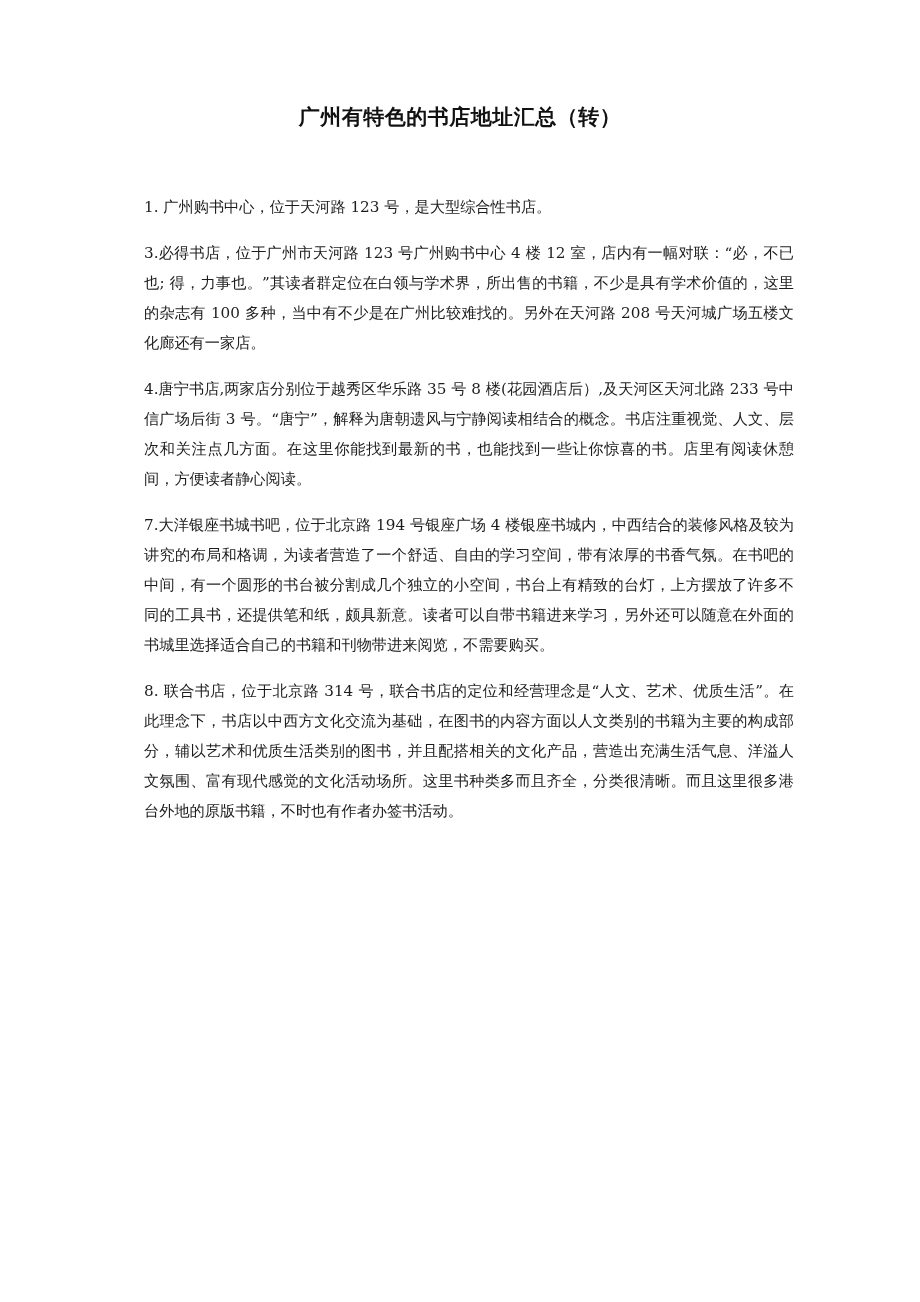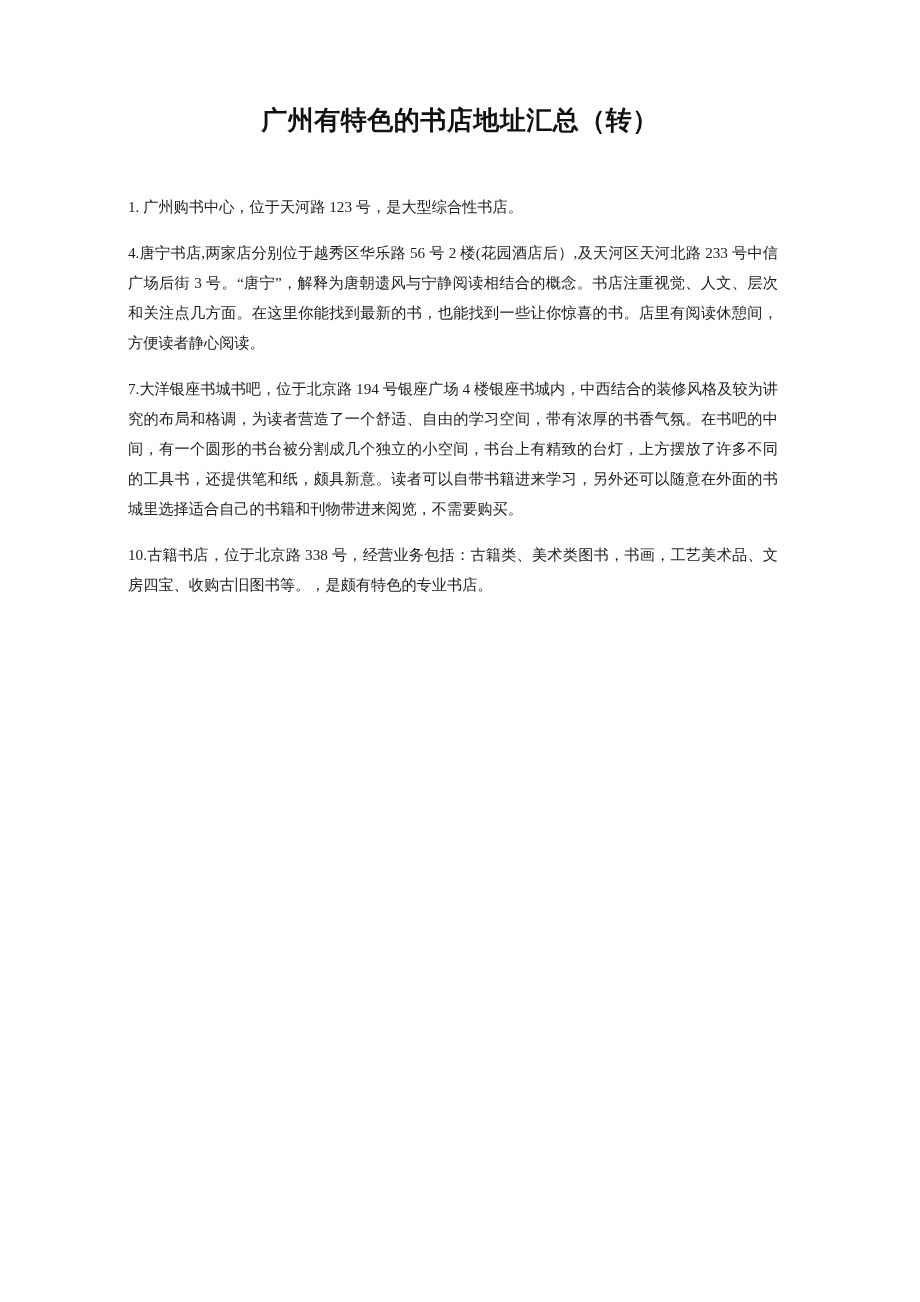--- a/index.html
+++ b/index.html
@@ -24,33 +24,32 @@
     background: #ffffff;
   }
   .doc-title {
     margin: 0;
     padding: 0;
     position: absolute;
     top: 104px;
     left: 0;
     width: 920px;
     text-align: center;
-    font-size: 26px;
+    font-size: 21px;
     font-weight: bold;
     letter-spacing: 0.5px;
     line-height: 1.3;
     font-family: "DejaVu Sans", "Liberation Sans", sans-serif;
     color: #111111;
   }
   .body-block {
     position: absolute;
     top: 192px;
-    left: 128px;
+    left: 144px;
     width: 650px;
-    font-family: Liberation Serif, serif;
   }
   .para {
     margin: 0 0 16px 0;
     font-size: 15.2px;
     line-height: 30px;
     text-align: justify;
     text-justify: inter-character;
     color: #1c1c1c;
     word-break: break-all;
   }
@@ -60,18 +59,19 @@
 </style>
 </head>
 <body>
 
 <div class="page">
 
   <h1 class="doc-title">广州有特色的书店地址汇总（转）</h1>
 
   <div class="body-block">
     <p class="para">1. 广州购书中心，位于天河路 123 号，是大型综合性书店。</p>
-    <p class="para">4.唐宁书店,两家店分别位于越秀区华乐路 56 号 2 楼(花园酒店后）,及天河区天河北路 233 号中信广场后街 3 号。“唐宁”，解释为唐朝遗风与宁静阅读相结合的概念。书店注重视觉、人文、层次和关注点几方面。在这里你能找到最新的书，也能找到一些让你惊喜的书。店里有阅读休憩间，方便读者静心阅读。</p>
+    <p class="para">3.必得书店，位于广州市天河路 123 号广州购书中心 4 楼 12 室，店内有一幅对联：“必，不已也; 得，力事也。”其读者群定位在白领与学术界，所出售的书籍，不少是具有学术价值的，这里的杂志有 100 多种，当中有不少是在广州比较难找的。另外在天河路 208 号天河城广场五楼文化廊还有一家店。</p>
+    <p class="para">4.唐宁书店,两家店分别位于越秀区华乐路 35 号 8 楼(花园酒店后）,及天河区天河北路 233 号中信广场后街 3 号。“唐宁”，解释为唐朝遗风与宁静阅读相结合的概念。书店注重视觉、人文、层次和关注点几方面。在这里你能找到最新的书，也能找到一些让你惊喜的书。店里有阅读休憩间，方便读者静心阅读。</p>
     <p class="para">7.大洋银座书城书吧，位于北京路 194 号银座广场 4 楼银座书城内，中西结合的装修风格及较为讲究的布局和格调，为读者营造了一个舒适、自由的学习空间，带有浓厚的书香气氛。在书吧的中间，有一个圆形的书台被分割成几个独立的小空间，书台上有精致的台灯，上方摆放了许多不同的工具书，还提供笔和纸，颇具新意。读者可以自带书籍进来学习，另外还可以随意在外面的书城里选择适合自己的书籍和刊物带进来阅览，不需要购买。</p>
-    <p class="para">10.古籍书店，位于北京路 338 号，经营业务包括：古籍类、美术类图书，书画，工艺美术品、文房四宝、收购古旧图书等。，是颇有特色的专业书店。</p>
+    <p class="para">8. 联合书店，位于北京路 314 号，联合书店的定位和经营理念是“人文、艺术、优质生活”。在此理念下，书店以中西方文化交流为基础，在图书的内容方面以人文类别的书籍为主要的构成部分，辅以艺术和优质生活类别的图书，并且配搭相关的文化产品，营造出充满生活气息、洋溢人文氛围、富有现代感觉的文化活动场所。这里书种类多而且齐全，分类很清晰。而且这里很多港台外地的原版书籍，不时也有作者办签书活动。</p>
   </div>
 
 </div>
 
 </body></html>

